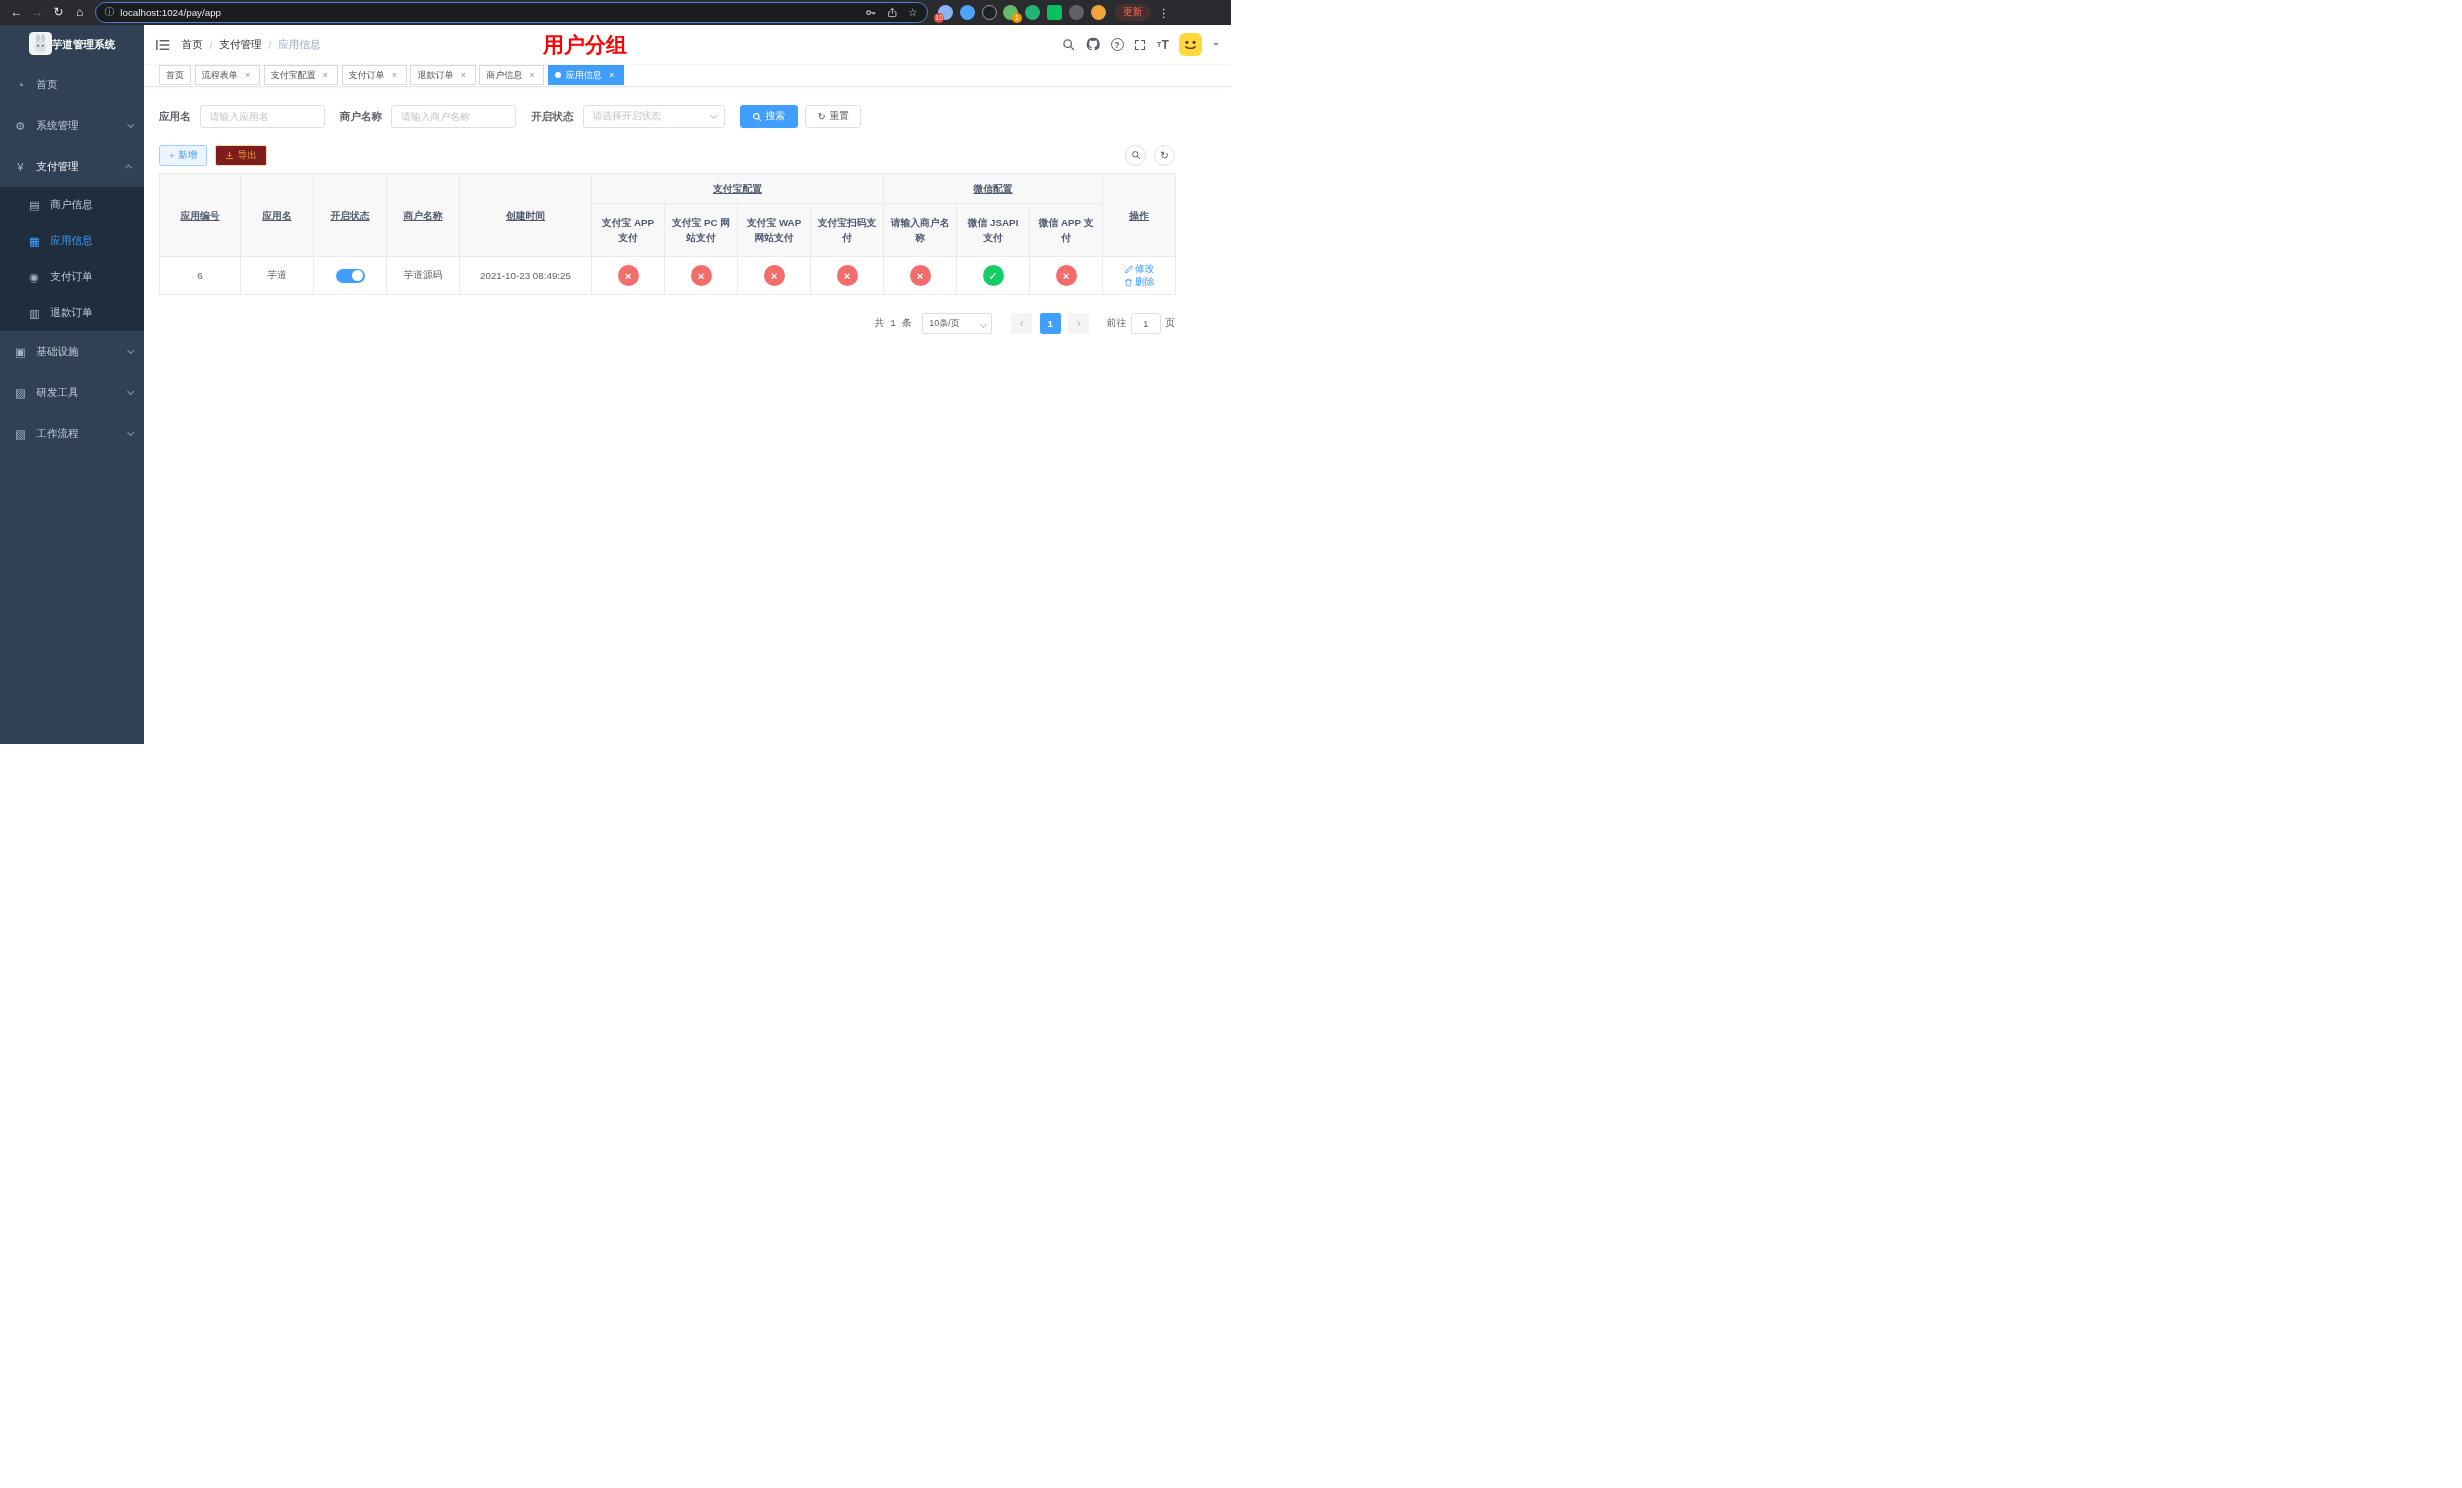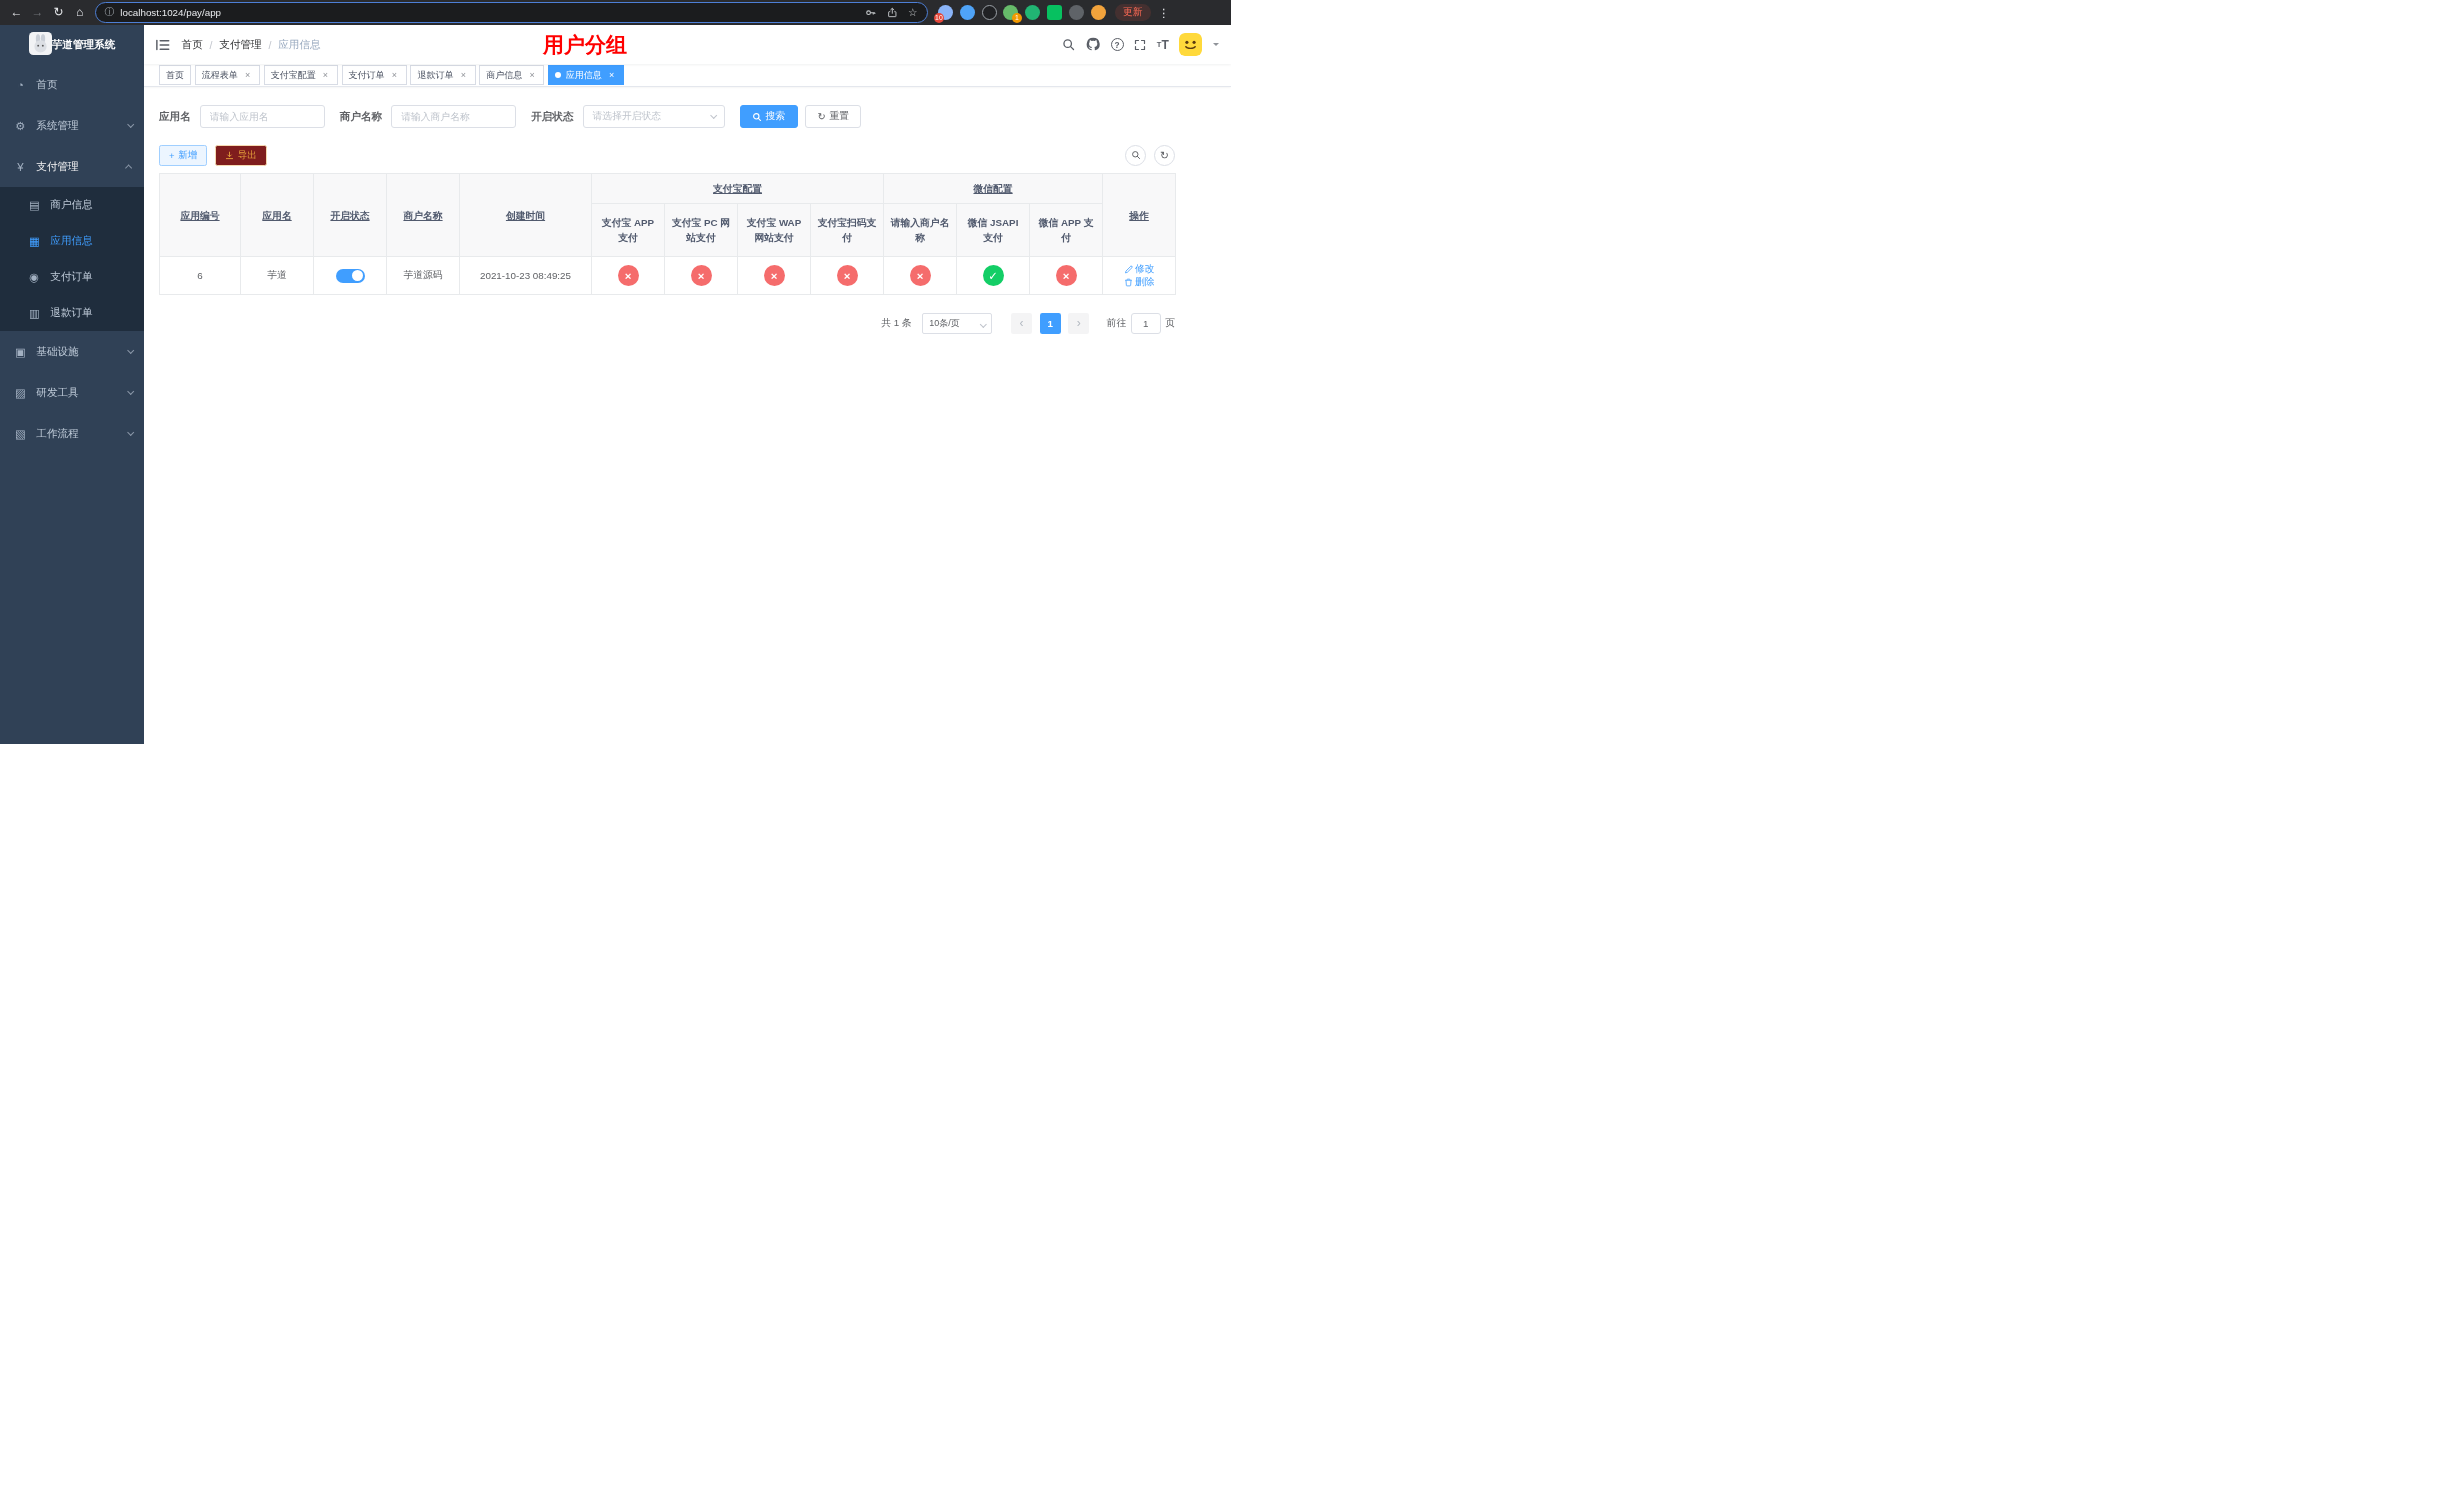--- a/index.html
+++ b/index.html
@@ -109,21 +109,21 @@
   .status-fail { background:#f56c6c; }
   .status-ok { background:#13ce66; }
   .switch { display:inline-block; width:29px; height:14.4px; border-radius:7.6px; background:#dcdfe6; position:relative; cursor:pointer; vertical-align:middle; }
   .switch.on { background:#409eff; }
   .knob { position:absolute; top:1.5px; left:1.5px; width:11.4px; height:11.4px; border-radius:50%; background:#fff; }
   .switch.on .knob { left:auto; right:1.5px; }
   .op-link { color:#409eff; font-size:9.8px; display:inline-flex; align-items:center; gap:2.3px; cursor:pointer; margin:0 3.8px; white-space:nowrap; }
 
   
   .pagination { width:1016px; margin-top:18px; display:flex; justify-content:flex-end; align-items:center; font-size:9.8px; color:#606266; }
-  .pg-total { margin-right:10.6px; }
+  .pg-total { margin-right:10.6px;font-family:Liberation Mono, monospace; }
   .pg-size { position:relative; width:70px; height:21px; border:0.8px solid #dcdfe6; border-radius:2px; display:flex; align-items:center; padding:0 16.7px 0 6px; font-size:9px; color:#606266; cursor:pointer; margin-right:15px; }
   .pg-size .chev { position:absolute; right:6.8px; top:8.3px; color:#c0c4cc; width:4.5px; height:4.5px; }
   .pg-btn { width:21px; height:21px; border:none; border-radius:2.3px; background:#f4f4f5; color:#b4bac2; font-size:12px; cursor:pointer; margin:0 3.8px; line-height:21px; font-family:inherit; }
   .pg-page { width:21px; height:21px; border:none; border-radius:2.3px; background:#409eff; color:#fff; font-size:9.8px; font-weight:700; cursor:pointer; margin:0 3.8px; font-family:inherit; }
   .pg-goto { margin-left:13.6px; margin-right:4.5px; }
   .pg-input { width:30px; height:21px; border:0.8px solid #dcdfe6; border-radius:3px; text-align:center; font-size:9.8px; color:#606266; margin-right:4.5px; outline:none; font-family:inherit; }
   svg { flex-shrink:0; }
 </style>
 </head>
 <body>

